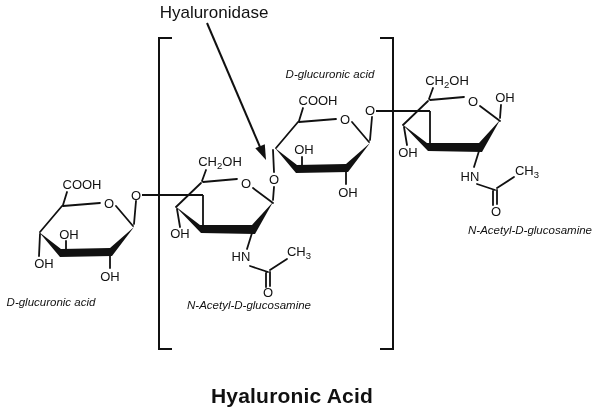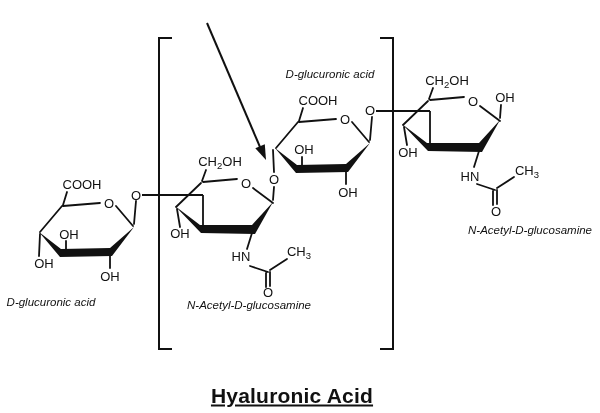--- a/index.html
+++ b/index.html
@@ -19,21 +19,21 @@
     font-size:13px;
     line-height:1;
     color:#111;
   }
   .lbl sub, .lbl .sub{
     font-size:9.5px;
     vertical-align:-3px;
   }
   .name{font-size:11.5px;font-style:italic;}
   .enzyme{font-size:17px;}
-  .title{font-size:21px;font-weight:bold;letter-spacing:.2px;text-decoration:underline;}
+  .title{font-size:21px;font-weight:bold;letter-spacing:.2px;}
 </style>
 </head>
 <body>
 
 <div class="canvas">
 
   <svg class="linework" width="600" height="413" viewBox="0 0 600 413">
     <defs>
 
       <g id="glca">
@@ -62,20 +62,21 @@
 
     <path d="M172,38 L159,38 L159,349 L172,349" stroke="#111" stroke-width="2" fill="none"></path>
     <path d="M380,38 L393,38 L393,349 L380,349" stroke="#111" stroke-width="2" fill="none"></path>
 
     <g>
       <path d="M207,23 L260,147" stroke="#111" stroke-width="2" fill="none"></path>
       <polygon points="266,160 255.3,148.3 264.8,144.2" fill="#111"></polygon>
     </g>
   </svg>
 
+  <div class="lbl enzyme" style="left:214px;top:12px;">Hyaluronidase</div>
 
   <div class="lbl" style="left:82px;top:184px;">COOH</div>
   <div class="lbl" style="left:109px;top:203px;">O</div>
   <div class="lbl" style="left:69px;top:234px;">OH</div>
   <div class="lbl" style="left:44px;top:263px;">OH</div>
   <div class="lbl" style="left:110px;top:276px;">OH</div>
   <div class="lbl name" style="left:51px;top:303px;">D-glucuronic acid</div>
 
   <div class="lbl" style="left:136px;top:195px;">O</div>
   <div class="lbl" style="left:274px;top:179px;">O</div>

